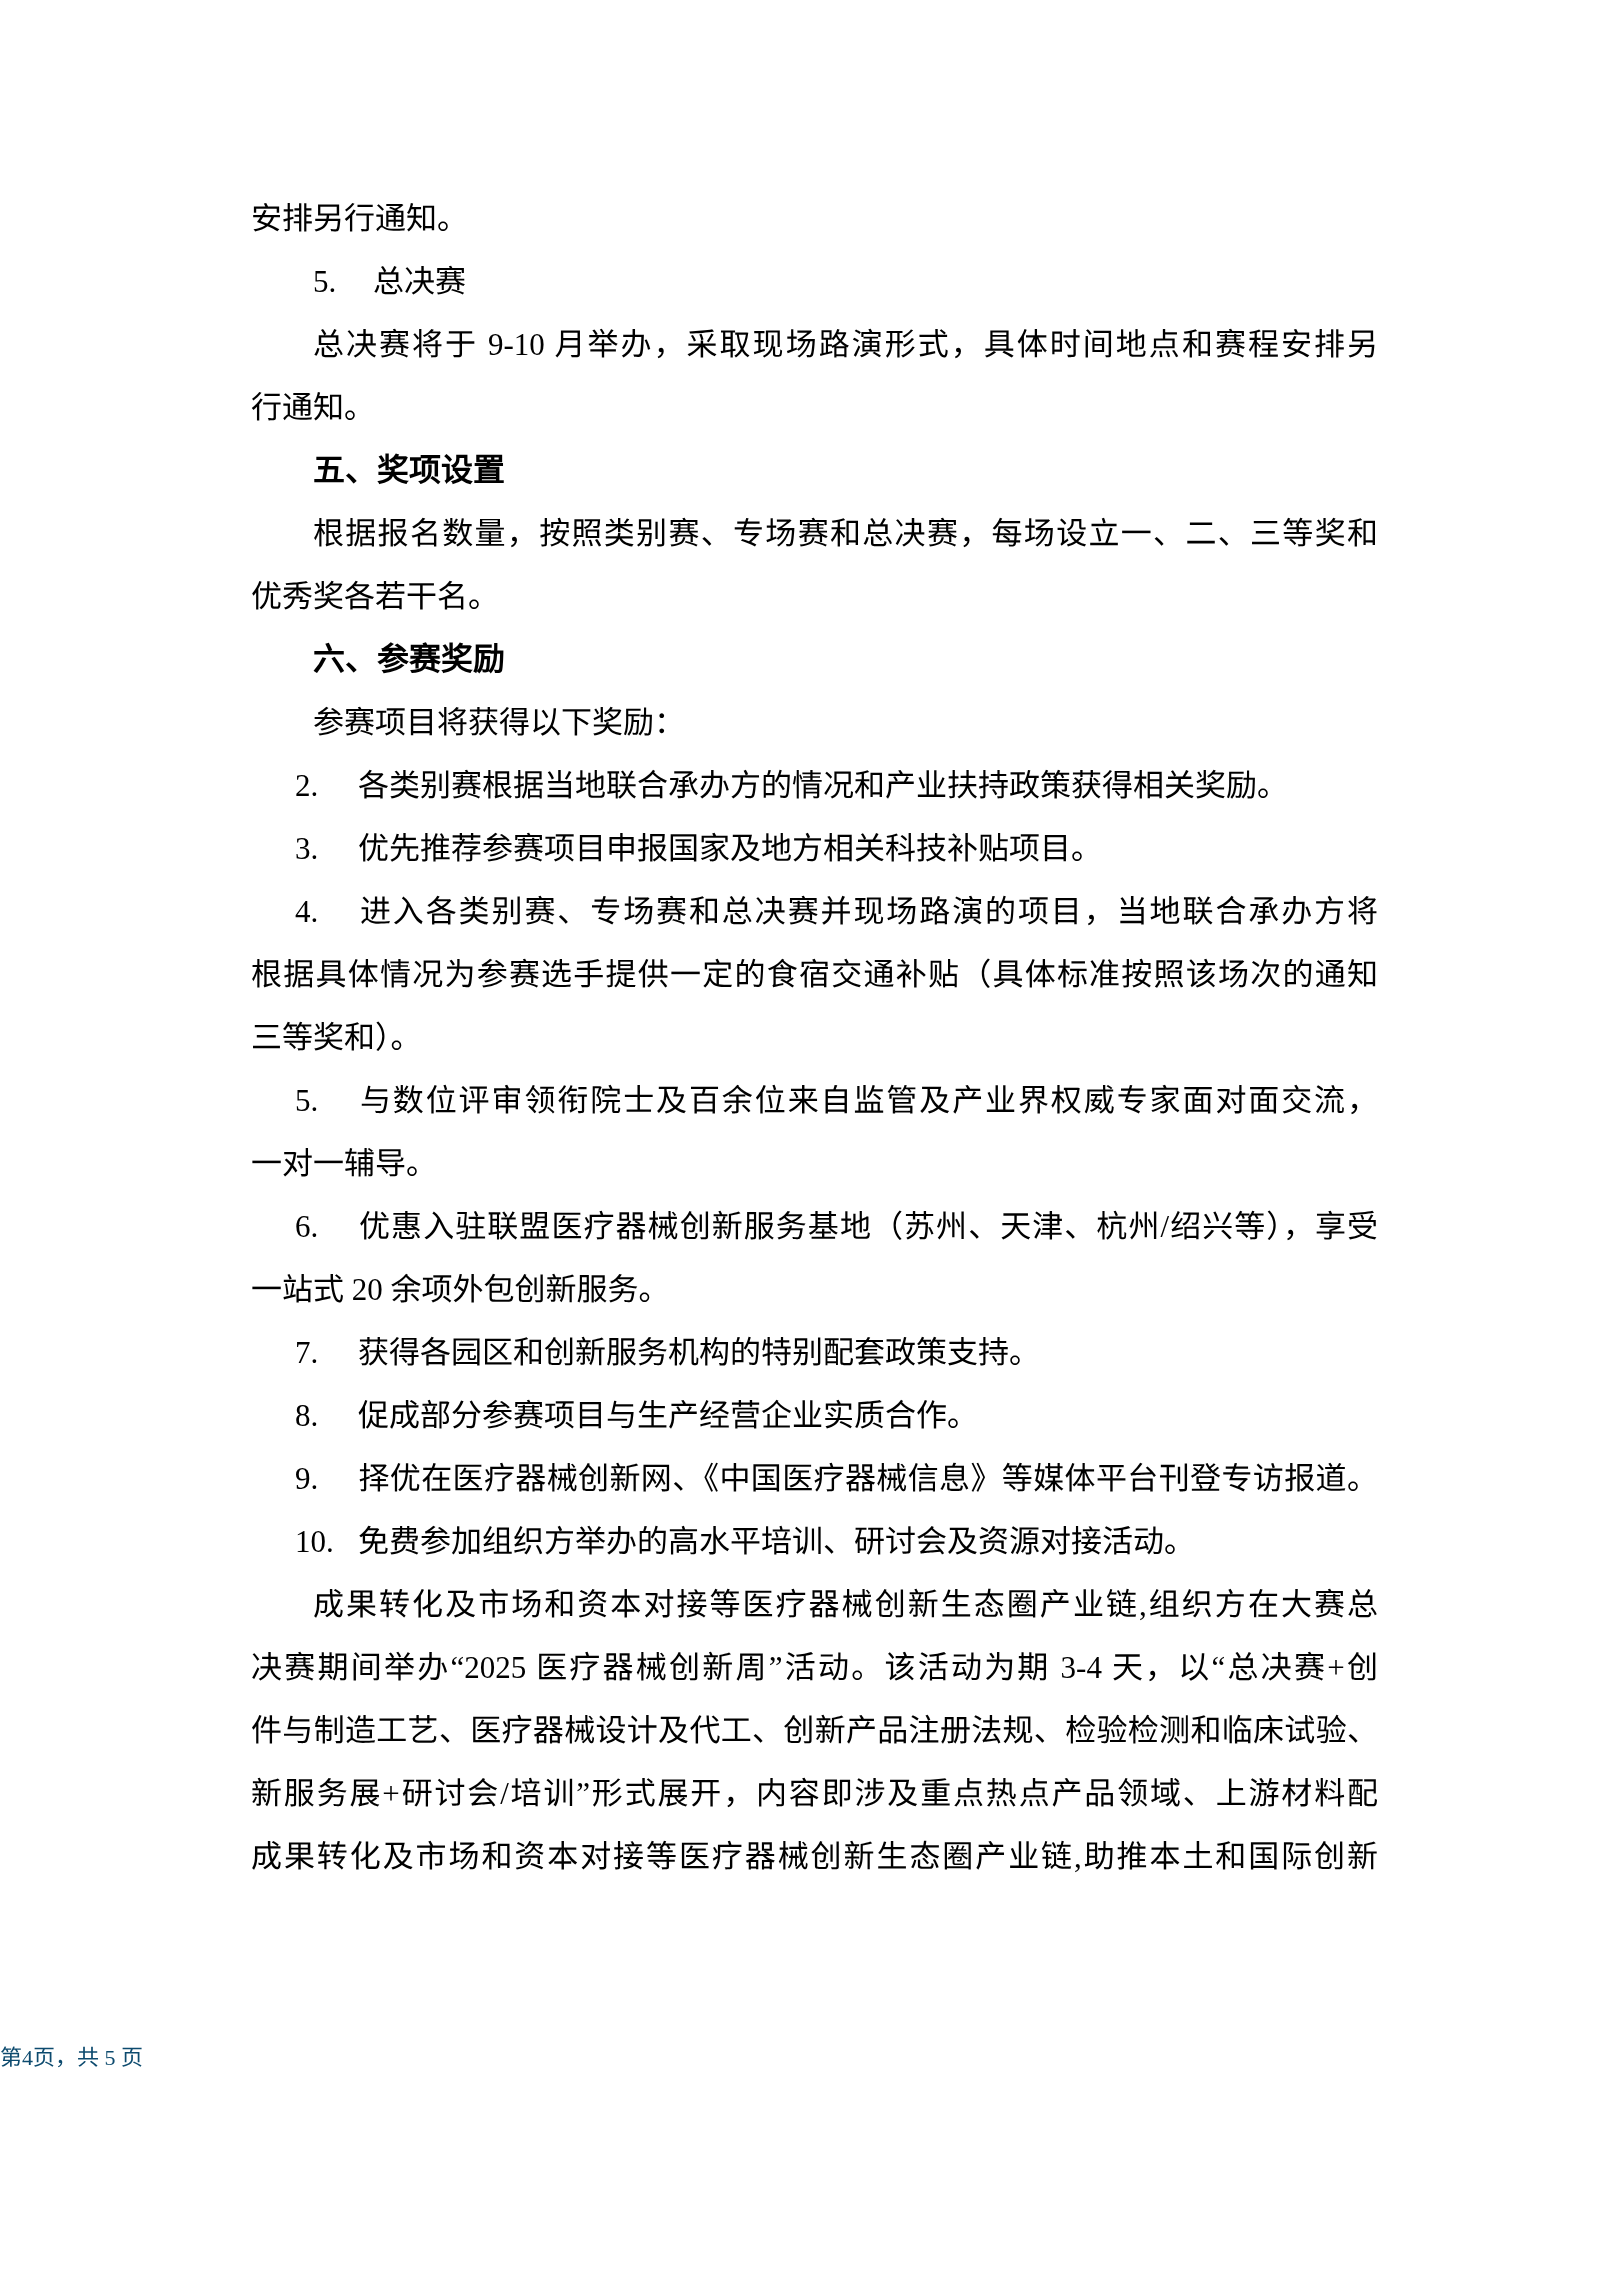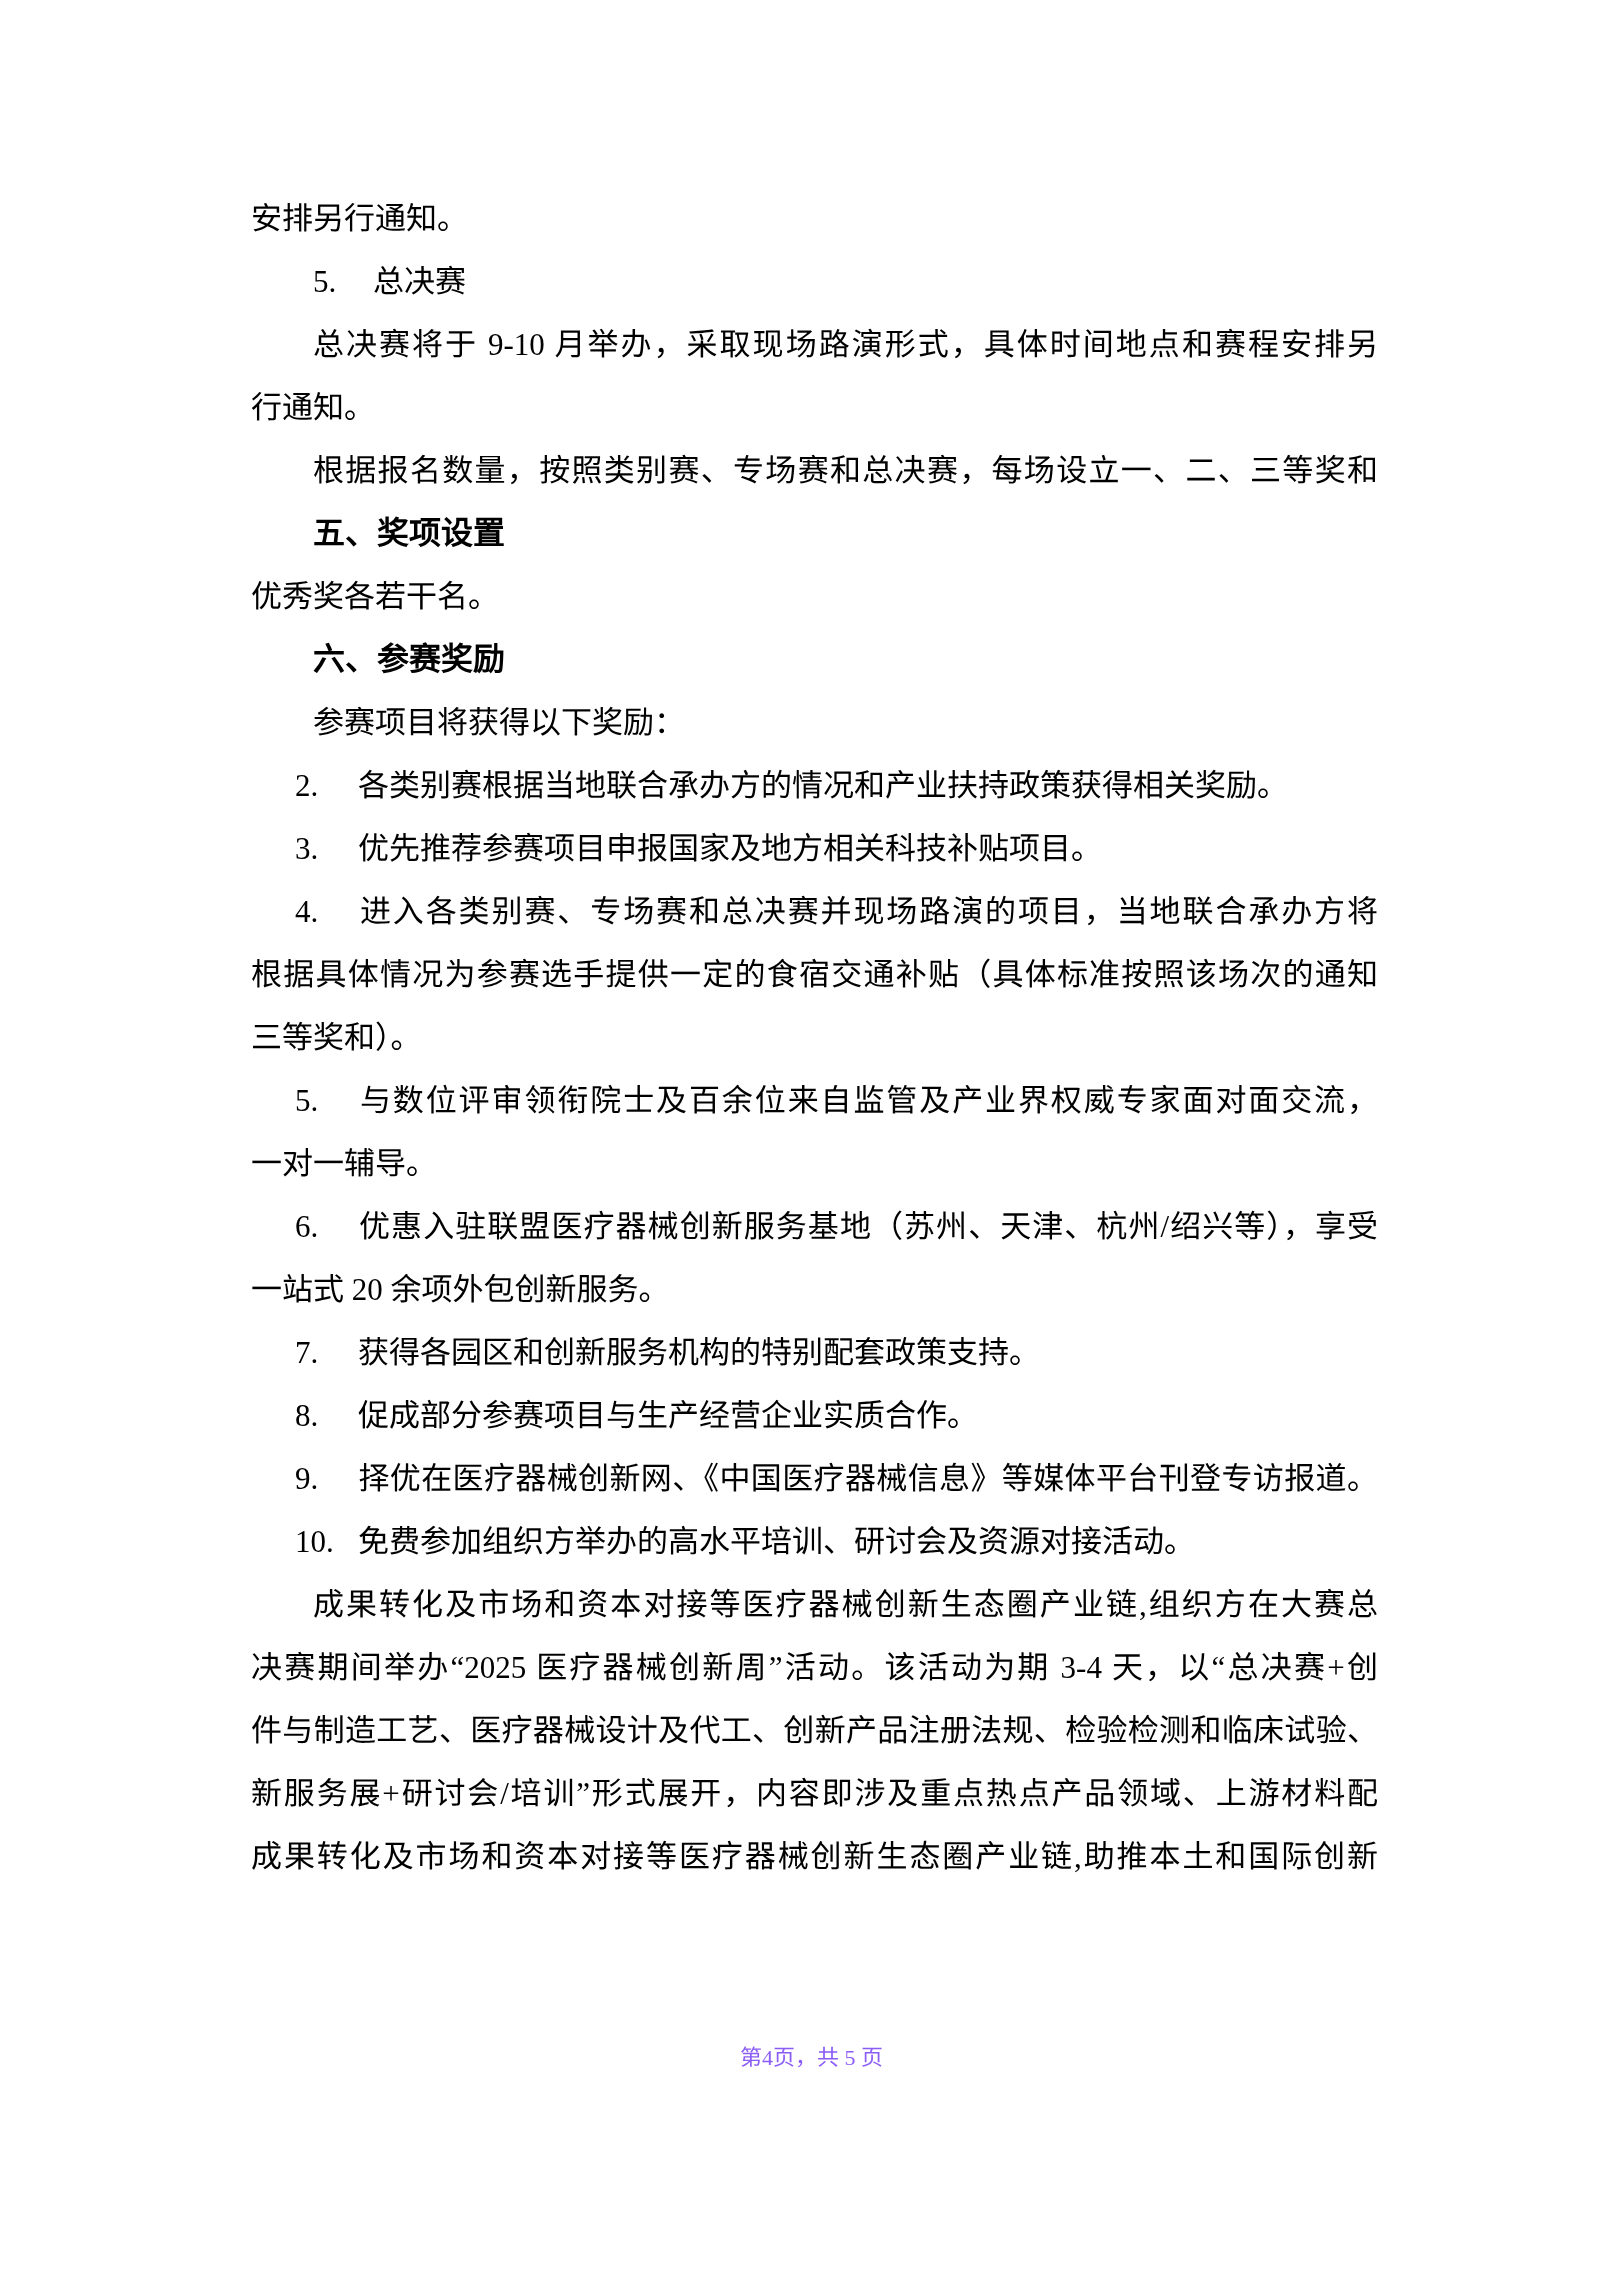--- a/index.html
+++ b/index.html
@@ -44,44 +44,44 @@
   .heading {
     font-family: "Liberation Sans", "DejaVu Sans", sans-serif;
     font-weight: 700;
     font-size: 32px;
   }
   .footer {
     position: absolute;
     top: 2040px;
     left: 0;
     width: 1623px;
-    text-align: center;
+    text-align: left;
     font-size: 22px;
     line-height: 35px;
-    color: #8b5cf6;
+    color: #0c4a6e;
   }
 </style>
 </head>
 <body>
 
 <div class="page">
   <div class="content">
 
     <div class="line">安排另行通知。</div>
 
     <div class="line sub">
       <span class="n">5.</span><span>总决赛</span>
     </div>
 
     <div class="line ind2 fill">总决赛将于 9-10 月举办，采取现场路演形式，具体时间地点和赛程安排另</div>
     <div class="line">行通知。</div>
 
+    <div class="line ind2 heading">五、奖项设置</div>
+
     <div class="line ind2 fill">根据报名数量，按照类别赛、专场赛和总决赛，每场设立一、二、三等奖和</div>
-
-    <div class="line ind2 heading">五、奖项设置</div>
     <div class="line">优秀奖各若干名。</div>
 
     <div class="line ind2 heading">六、参赛奖励</div>
 
     <div class="line ind2">参赛项目将获得以下奖励：</div>
 
     <div class="line list">
       <span class="n">2.</span><span>各类别赛根据当地联合承办方的情况和产业扶持政策获得相关奖励。</span>
     </div>
     <div class="line list">

